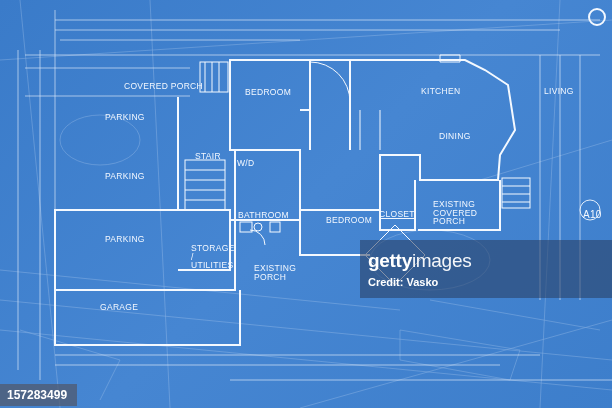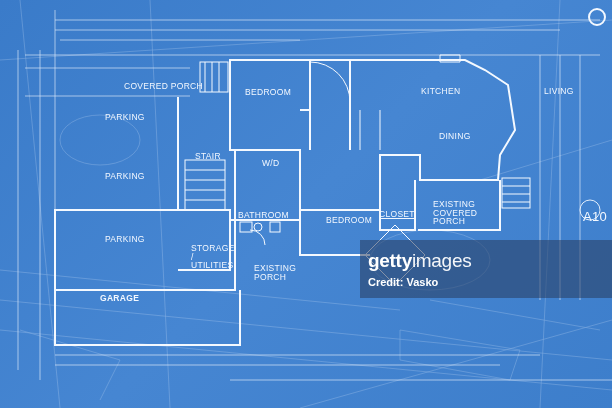--- a/index.html
+++ b/index.html
@@ -1,20 +1,20 @@
 <!DOCTYPE html>
 <html><head>
 <meta charset="utf-8">
 <style>
   html,body{margin:0;padding:0;}
   body{width:612px;height:408px;overflow:hidden;background:#3f80cc;font-family:"Liberation Sans",sans-serif;}
   .stage{position:relative;width:612px;height:408px;background:linear-gradient(135deg,#3a7bc9 0%,#4686d2 50%,#3d7ecb 100%);overflow:hidden;}
   svg.plan{position:absolute;left:0;top:0;}
   .lbl{position:absolute;color:#f3f8ff;font-size:8.5px;letter-spacing:0.3px;white-space:nowrap;line-height:1;}
-  .lbl.sm{font-size:13px;}
+  .lbl.sm{font-size:10px;}
   .wm{position:absolute;left:360px;top:240px;width:252px;height:58px;background:rgba(40,60,95,0.55);}
   .wm-logo{position:absolute;left:368px;top:250px;color:#fff;font-size:19px;letter-spacing:-0.3px;}
   .wm-logo b{font-weight:bold;}
   .wm-logo span{font-weight:normal;opacity:0.95;}
   .wm-credit{position:absolute;left:368px;top:276px;color:#fff;font-size:11px;font-weight:bold;}
   .imgid{position:absolute;left:0;top:384px;width:70px;height:22px;background:rgba(80,90,110,0.75);color:#fff;font-size:12px;font-weight:bold;line-height:22px;padding-left:7px;}
   .north{position:absolute;left:588px;top:8px;width:18px;height:18px;border:2px solid #f3f8ff;border-radius:50%;box-sizing:border-box;}
 </style>
 </head>
 <body>
@@ -91,28 +91,29 @@
 
   <div class="lbl" style="left:124px;top:82px;">COVERED PORCH</div>
   <div class="lbl" style="left:105px;top:113px;">PARKING</div>
   <div class="lbl" style="left:105px;top:172px;">PARKING</div>
   <div class="lbl" style="left:105px;top:235px;">PARKING</div>
   <div class="lbl" style="left:245px;top:88px;">BEDROOM</div>
   <div class="lbl" style="left:421px;top:87px;">KITCHEN</div>
   <div class="lbl" style="left:496px;top:87px;margin-left:48px;">LIVING</div>
   <div class="lbl" style="left:439px;top:132px;">DINING</div>
   <div class="lbl" style="left:195px;top:152px;">STAIR</div>
-  <div class="lbl" style="left:237px;top:159px;margin-left:25px;">W/D</div>
+  <div class="lbl" style="left:237px;top:159px;">W/D</div>
   <div class="lbl" style="left:238px;top:211px;">BATHROOM</div>
   <div class="lbl" style="left:326px;top:216px;">BEDROOM</div>
   <div class="lbl" style="left:379px;top:210px;text-decoration:underline;">CLOSET</div>
   <div class="lbl" style="left:433px;top:200px;width:70px;white-space:normal;">EXISTING COVERED PORCH</div>
   <div class="lbl" style="left:191px;top:244px;width:45px;white-space:normal;">STORAGE / UTILITIES</div>
   <div class="lbl" style="left:246px;top:264px;width:40px;white-space:normal;margin-left:8px;">EXISTING PORCH</div>
-  <div class="lbl" style="left:100px;top:294px;font-weight:bold;">GARAGE</div>
+  <div class="lbl" style="left:100px;top:303px;">GARAGE</div>
 
   <div class="lbl sm" style="left:583px;top:210px;">A10</div>
 
   <div class="wm"></div>
   <div class="wm-logo"><b>getty</b><span>images</span></div>
   <div class="wm-credit">Credit: Vasko</div>
 
+  <div class="imgid">157283499</div>
 </div>
 
 </body></html>

